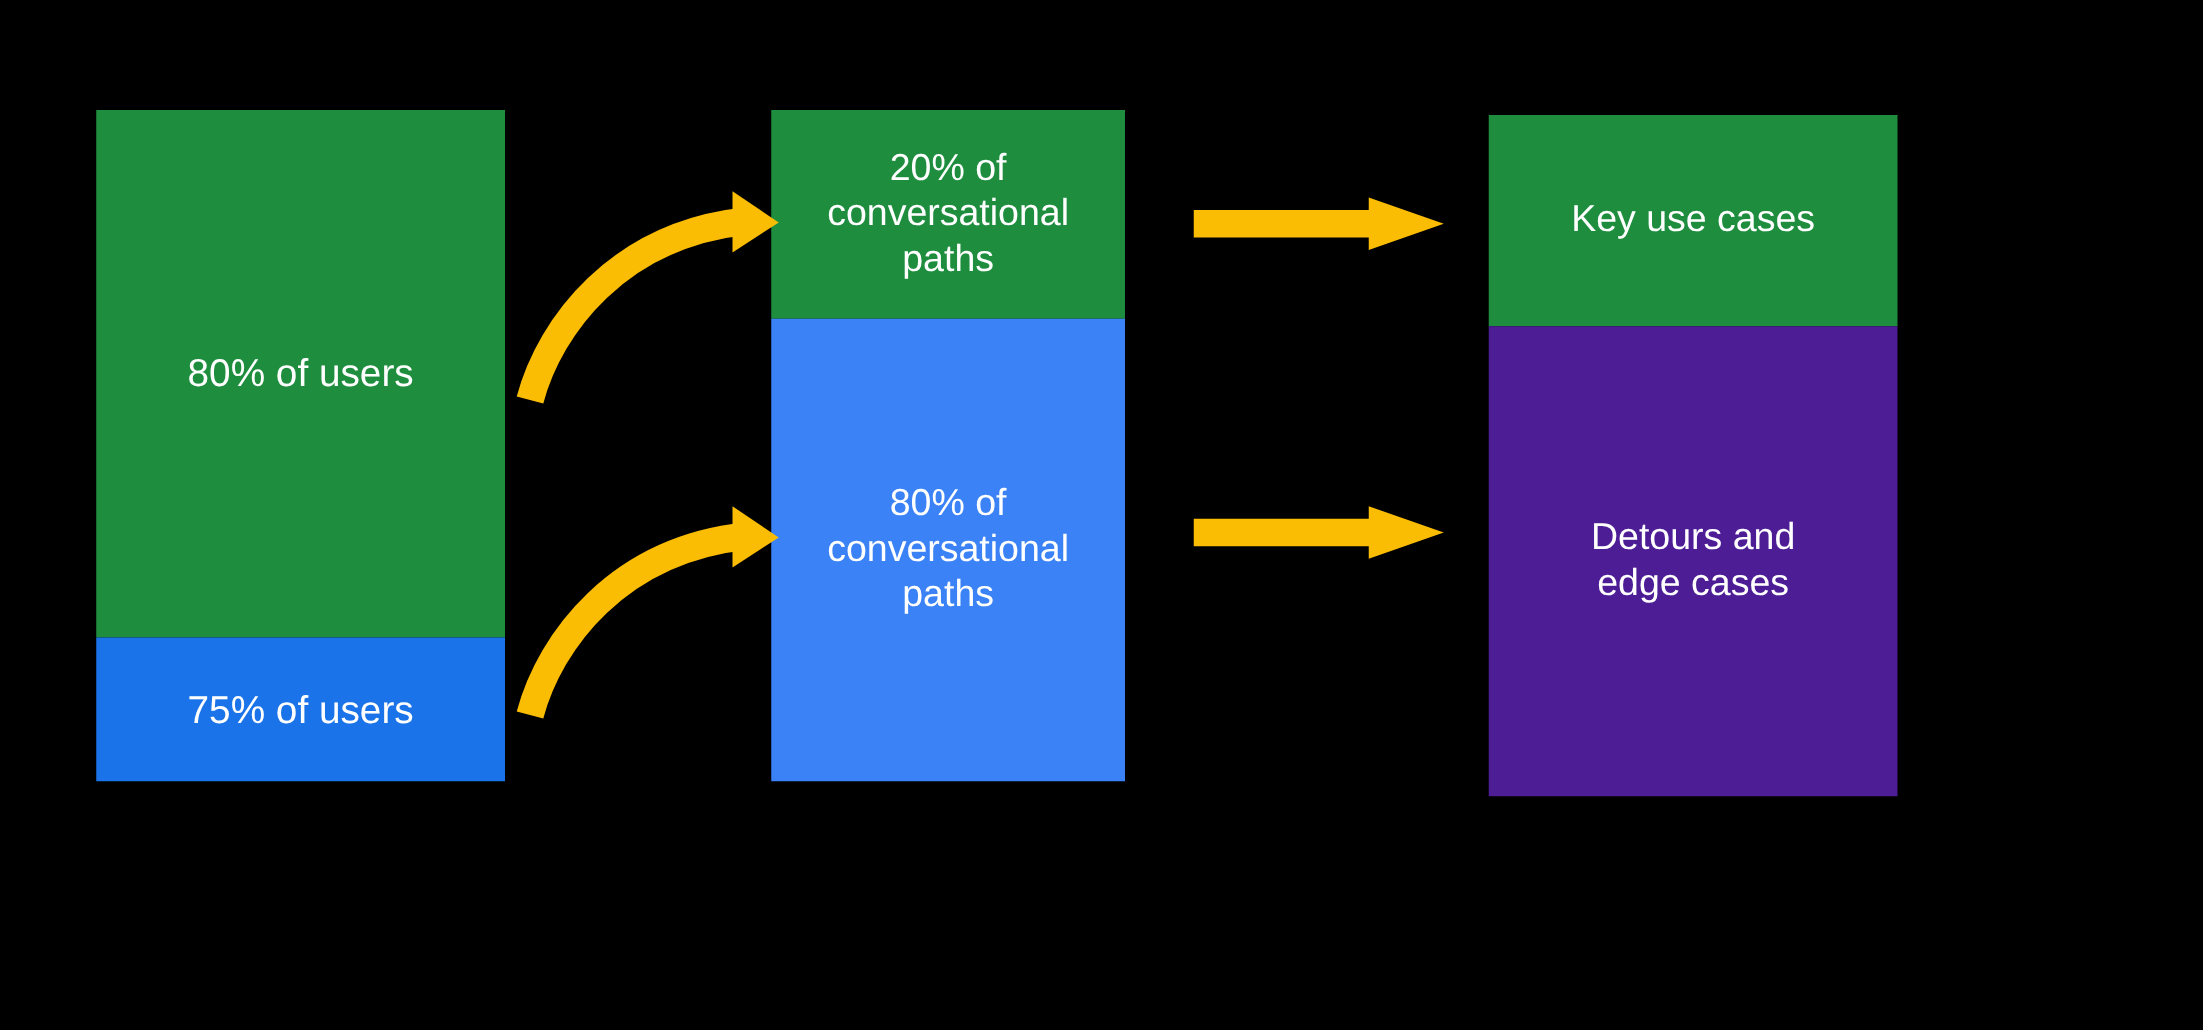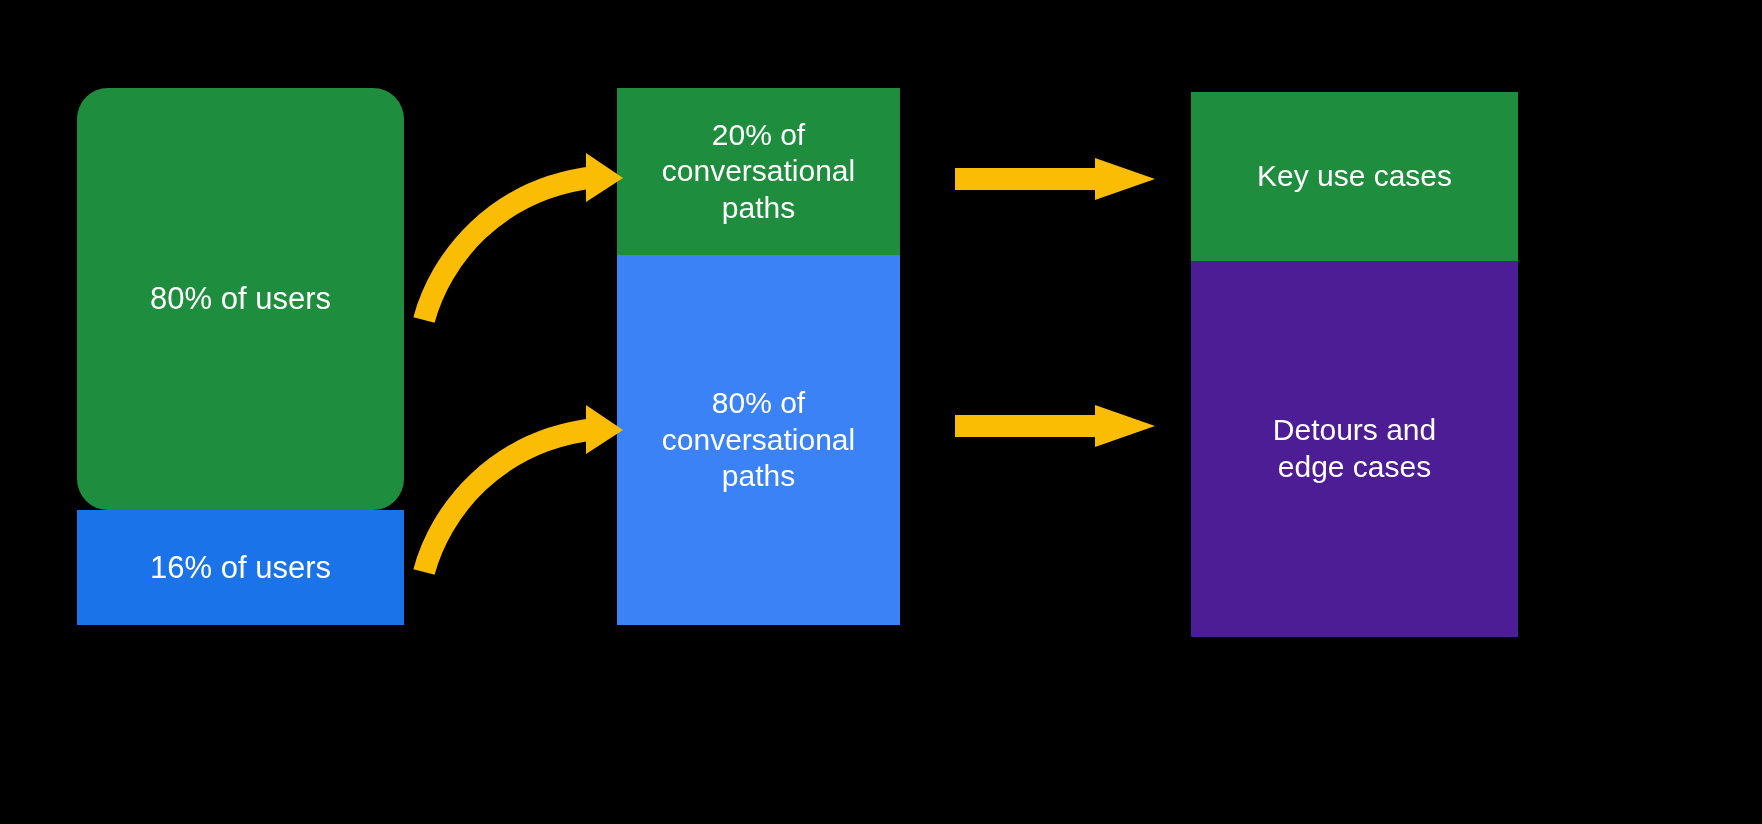--- a/index.html
+++ b/index.html
@@ -32,21 +32,21 @@
   }
   .seg-label {
     display: block;
     line-height: 1.22;
     padding: 0 8px;
     white-space: pre-line;
   }
 
   
   #col-users { left: 77px; top: 88px; width: 327px; height: 537px; }
-  #col-users .green { height: 422px; border-radius: 31px; }
+  #col-users .green { height: 422px; }
   #col-users .blue  { height: 115px; }
   #col-users .seg-label { font-size: 31px; }
 
   
   #col-paths { left: 617px; top: 88px; width: 283px; height: 537px; }
   #col-paths .green { height: 167px; }
   #col-paths .blue  { height: 370px; }
   #col-paths .seg-label { font-size: 30px; }
 
   
@@ -67,21 +67,21 @@
 </head>
 <body>
 
 <div id="stage">
 
   <div class="col" id="col-users">
     <div class="seg green" style="background:#1e8e3e;">
       <span class="seg-label">80% of users</span>
     </div>
     <div class="seg blue" style="background:#1a73e8;">
-      <span class="seg-label">16% of users</span>
+      <span class="seg-label">75% of users</span>
     </div>
   </div>
 
   <div class="col" id="col-paths">
     <div class="seg green" style="background:#1e8e3e;">
       <span class="seg-label">20% of
 conversational
 paths</span>
     </div>
     <div class="seg blue" style="background:#3b82f6;">

